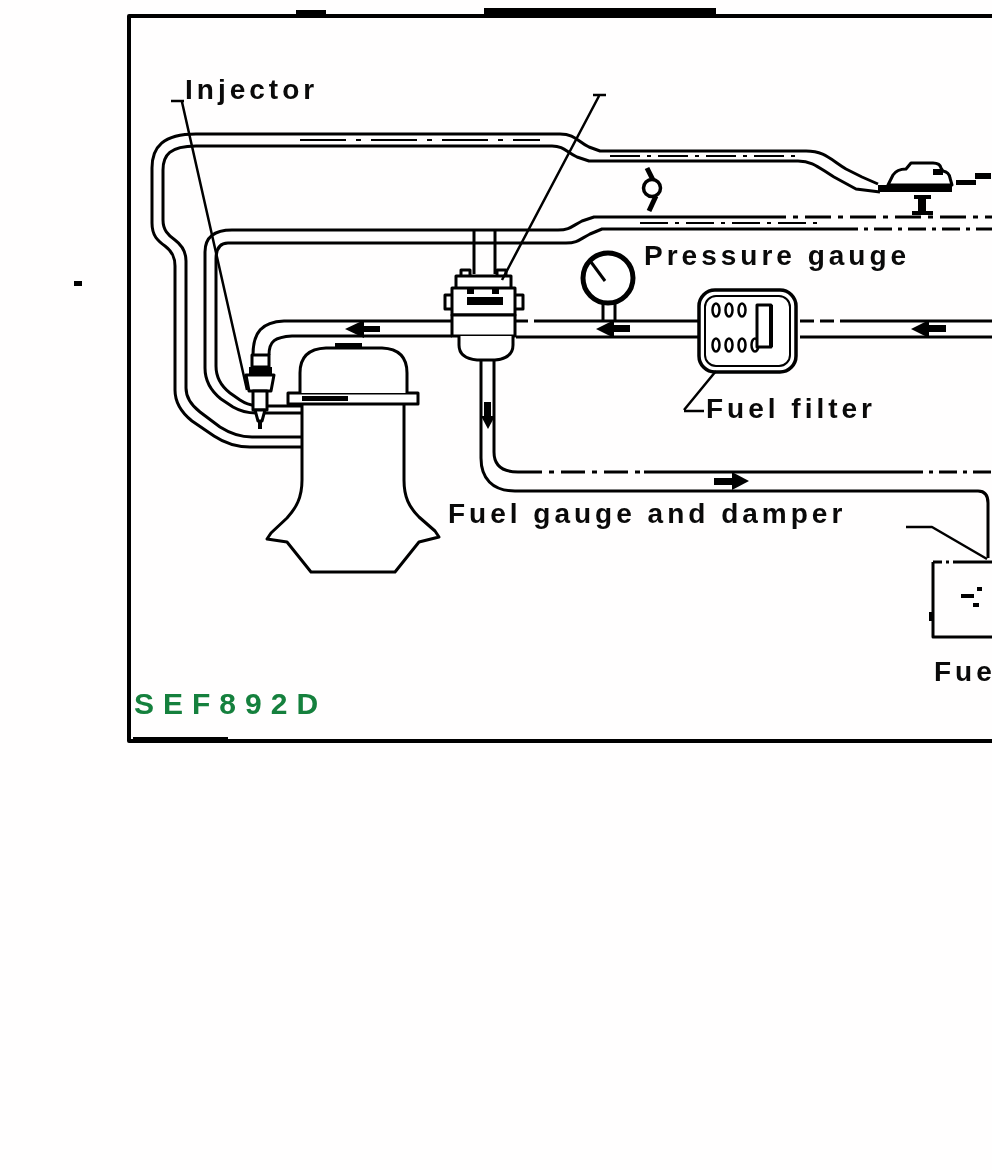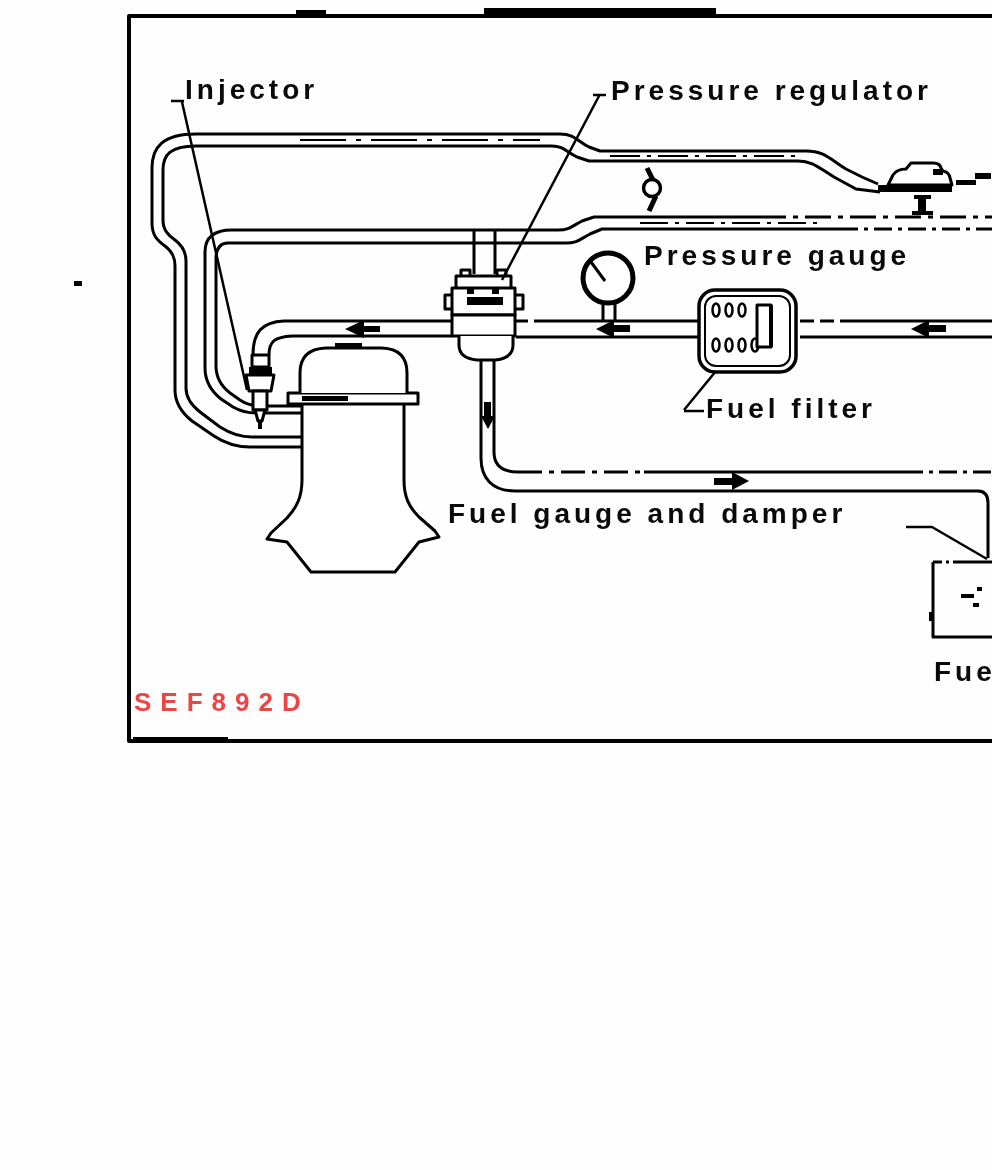--- a/index.html
+++ b/index.html
@@ -6,21 +6,21 @@
   .page{
     position:relative;width:992px;height:1170px;background:#fffefe;
     overflow:hidden;font-family:"Liberation Sans",sans-serif;
   }
   .art{position:absolute;left:0;top:0;}
   .lbl{
     position:absolute;color:#0a0a0a;font-weight:700;font-size:28px;
     letter-spacing:4px;line-height:1;white-space:nowrap;
   }
   .code{
-    position:absolute;color:#ef4444;font-weight:700;font-size:26px;
+    position:absolute;color:#15803d;font-weight:700;font-size:30px;
     letter-spacing:9px;line-height:1;white-space:nowrap;
   }
   svg *{vector-effect:none;}
 </style>
 </head>
 <body>
 
 <div class="page">
 
   <svg class="art" width="992" height="1170" viewBox="0 0 992 1170" fill="none" stroke="#000" stroke-width="3" stroke-linecap="butt" stroke-linejoin="round">
@@ -163,20 +163,19 @@
 
     <g stroke-width="2.5">
       <path d="M171,101 H184 M182,102 L247,390"></path>
       <path d="M593,95 H606 M599,96 L502,280"></path>
       <path d="M716,371 L684,410 M684,411 H704"></path>
       <path d="M906,527 H932 L987,559"></path>
     </g>
   </svg>
 
   <div class="lbl" style="left:185px;top:76px">Injector</div>
-  <div class="lbl" style="left:611px;top:77px">Pressure regulator</div>
   <div class="lbl" style="left:644px;top:242px">Pressure gauge</div>
   <div class="lbl" style="left:706px;top:395px">Fuel filter</div>
   <div class="lbl" style="left:448px;top:500px">Fuel gauge and damper</div>
   <div class="lbl" style="left:934px;top:658px">Fuel tank</div>
   <div class="code" style="left:134px;top:689px">SEF892D</div>
 
 </div>
 
 </body></html>

